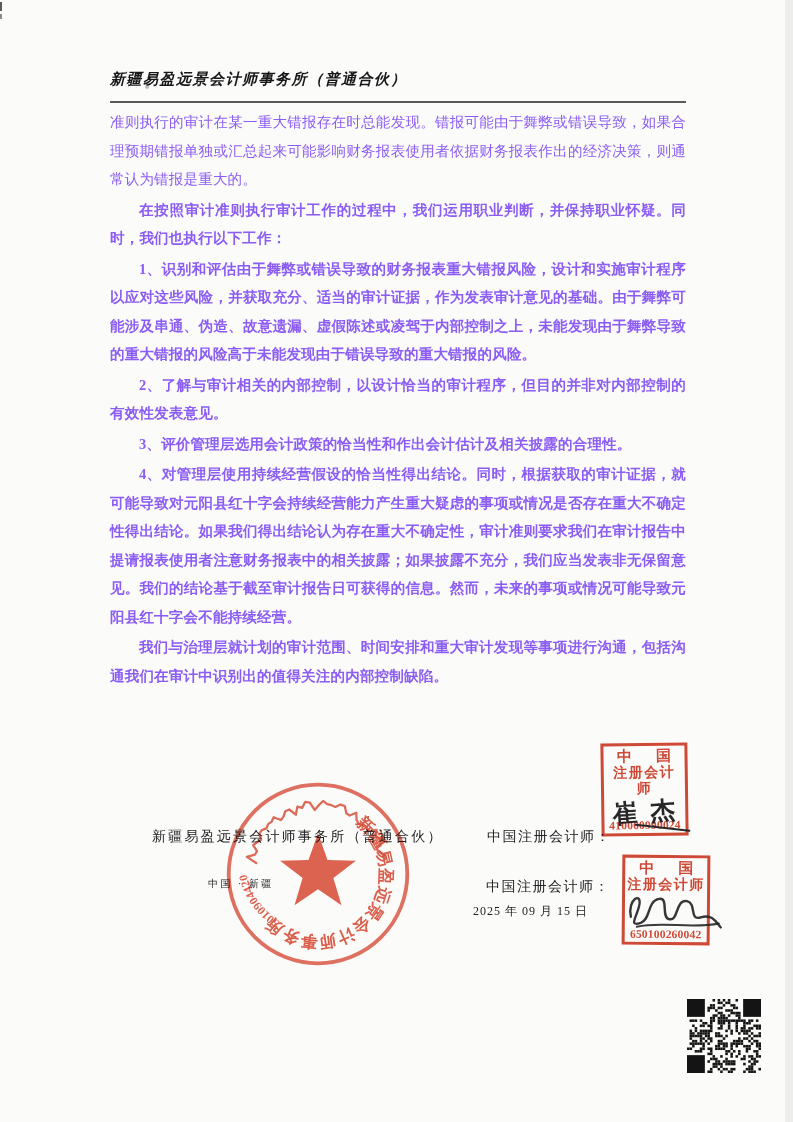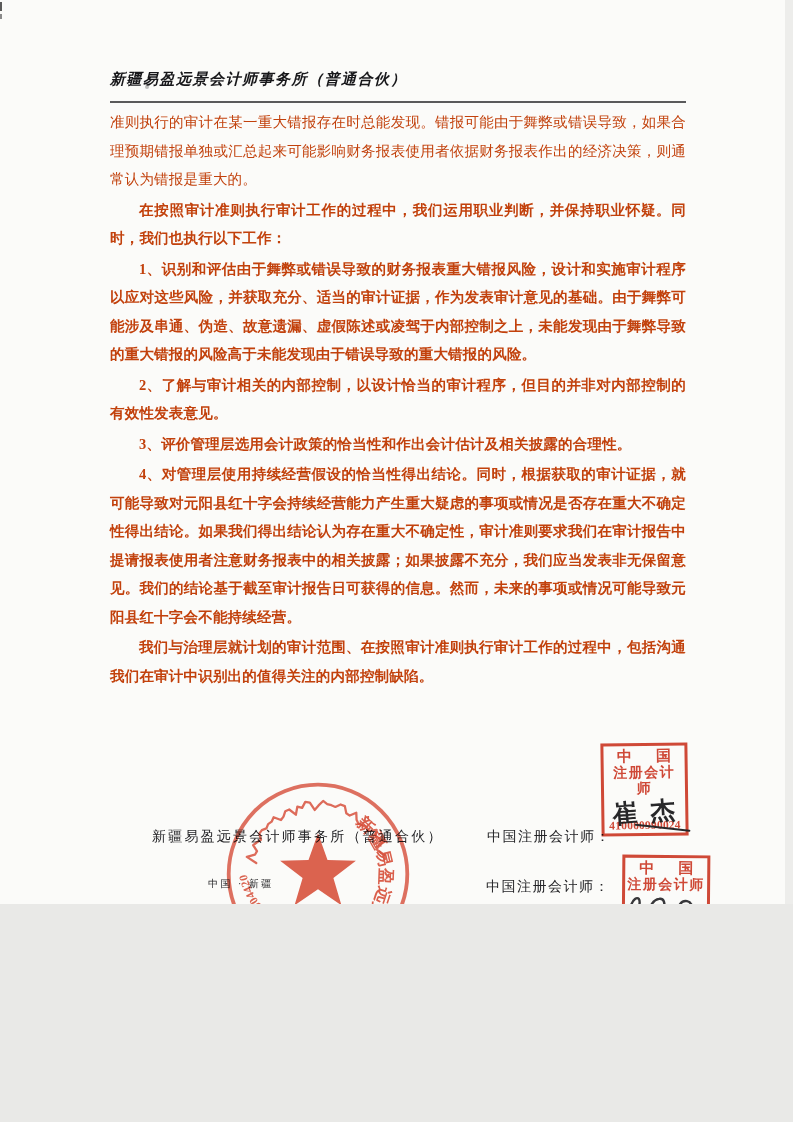--- a/index.html
+++ b/index.html
@@ -1,19 +1,19 @@
 <!DOCTYPE html>
 <html style="--stamp-red: #cf3a27; --ink: #141417;"><head>
 <meta charset="utf-8">
 <style>
   * { margin:0; padding:0; box-sizing:border-box; }
   html,body { background:#e9e9e7; }
   .page {
     position:relative;
-    width:793px; height:904px;
+    width:793px; height:1122px;
     margin:0 auto;
     background:#fbfbf9;
     overflow:hidden;
     font-family:"Liberation Serif","DejaVu Serif",serif;
     color:#1e1e20;
   }
   .edge-strip { position:absolute; right:0; top:0; width:8px; height:100%; background:#ededeb; }
 
   
   .doc-header {
@@ -24,21 +24,21 @@
   .header-rule {
     position:absolute; left:110px; top:101px; width:576px; height:2px;
     background:#3d3d3f; opacity:.85;
   }
 
   
   .body-text {
     position:absolute; left:110px; top:106px; width:576px;
     font-size:14.5px; line-height:28.5px; letter-spacing:.2px;
     text-align:justify; text-justify:inter-ideograph;
-    color:#c2410c;
+    color:#8b5cf6;
   }
   .body-text p { margin:2px 0; }
   .body-text p.ind { text-indent:2em;font-weight:bold; }
 
   
   .sig-text { position:absolute; white-space:nowrap; color:#242427; }
   .sig-firm-name { left:152px; top:828px; font-size:14px; letter-spacing:2.2px; }
   .sig-location  { left:208px; top:877px; font-size:10px; letter-spacing:2.5px; }
   .cpa-label-1   { left:487px; top:828px; font-size:14px; letter-spacing:1.5px; }
   .cpa-label-2   { left:486px; top:878px; font-size:14px; letter-spacing:1.5px; }
@@ -101,21 +101,21 @@
   <div class="doc-header">新疆易盈远景会计师事务所（普通合伙）</div>
   <div class="header-rule"></div>
 
   <div class="body-text">
     <p>准则执行的审计在某一重大错报存在时总能发现。错报可能由于舞弊或错误导致，如果合理预期错报单独或汇总起来可能影响财务报表使用者依据财务报表作出的经济决策，则通常认为错报是重大的。</p>
     <p class="ind">在按照审计准则执行审计工作的过程中，我们运用职业判断，并保持职业怀疑。同时，我们也执行以下工作：</p>
     <p class="ind">1、识别和评估由于舞弊或错误导致的财务报表重大错报风险，设计和实施审计程序以应对这些风险，并获取充分、适当的审计证据，作为发表审计意见的基础。由于舞弊可能涉及串通、伪造、故意遗漏、虚假陈述或凌驾于内部控制之上，未能发现由于舞弊导致的重大错报的风险高于未能发现由于错误导致的重大错报的风险。</p>
     <p class="ind">2、了解与审计相关的内部控制，以设计恰当的审计程序，但目的并非对内部控制的有效性发表意见。</p>
     <p class="ind">3、评价管理层选用会计政策的恰当性和作出会计估计及相关披露的合理性。</p>
     <p class="ind">4、对管理层使用持续经营假设的恰当性得出结论。同时，根据获取的审计证据，就可能导致对元阳县红十字会持续经营能力产生重大疑虑的事项或情况是否存在重大不确定性得出结论。如果我们得出结论认为存在重大不确定性，审计准则要求我们在审计报告中提请报表使用者注意财务报表中的相关披露；如果披露不充分，我们应当发表非无保留意见。我们的结论基于截至审计报告日可获得的信息。然而，未来的事项或情况可能导致元阳县红十字会不能持续经营。</p>
-    <p class="ind">我们与治理层就计划的审计范围、在按照审计准则执行审计工作的过程中，包括沟通我们在审计中识别出的值得关注的内部控制缺陷。</p>
+    <p class="ind">我们与治理层就计划的审计范围、时间安排和重大审计发现等事项进行沟通，包括沟通我们在审计中识别出的值得关注的内部控制缺陷。</p>
   </div>
 
   <div class="sig-text sig-firm-name">新疆易盈远景会计师事务所（普通合伙）</div>
   <div class="sig-text sig-location">中国 · 新疆</div>
   <div class="sig-text cpa-label-1">中国注册会计师：</div>
   <div class="sig-text cpa-label-2">中国注册会计师：</div>
   <div class="sig-text sig-date">2025 年 09 月 15 日</div>
 
   <div class="firm-seal">
     <svg viewBox="0 0 200 200" width="190" height="190">

